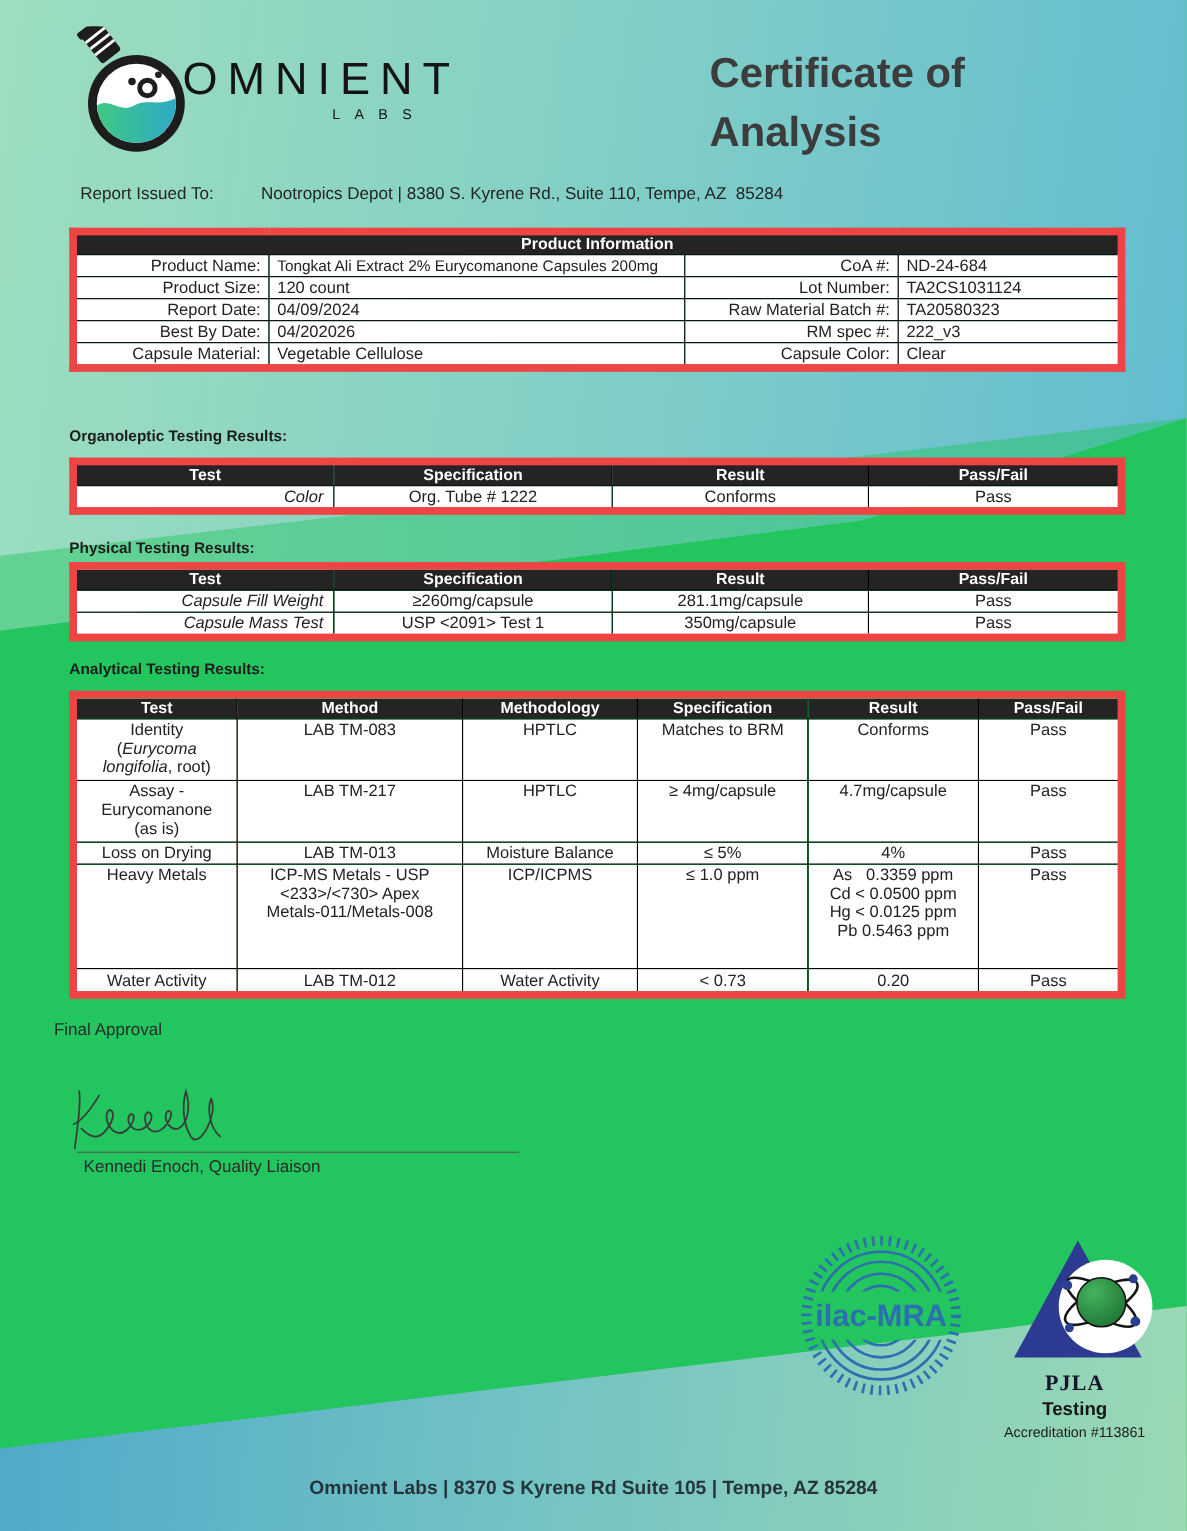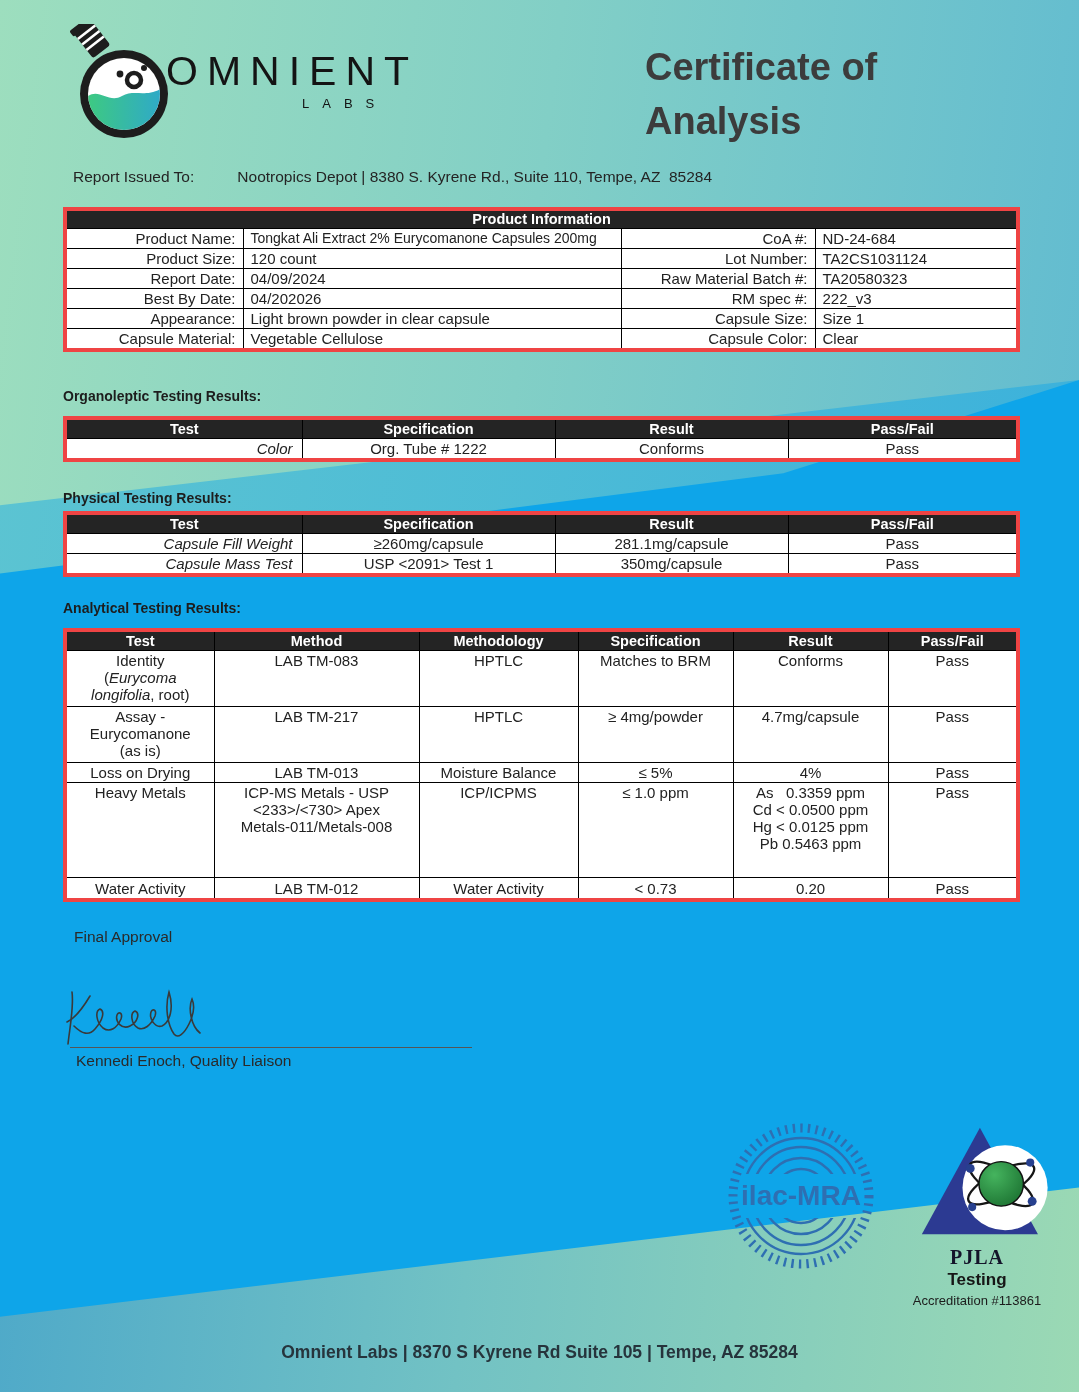--- a/index.html
+++ b/index.html
@@ -1,18 +1,18 @@
 <!DOCTYPE html>
 <html><head>
 <meta charset="utf-8">
 <style>
   html,body{margin:0;padding:0;background:#e8e8e8;}
   .page{
     position:relative; width:1079px; height:1392px; margin:0 auto;
-    background:#0ea5e9; overflow:hidden;
+    background:#22c55e; overflow:hidden;
     font-family:"Liberation Sans", sans-serif; color:#222;
   }
   
   .bg-top-light{
     position:absolute; inset:0; z-index:0; opacity:.55;
     background:linear-gradient(97deg,#9ddebe 0%,#82cfc6 45%,#5cb8d2 100%);
     clip-path:polygon(0 0,100% 0,100% 27.3%,72.6% 34%,0 41.2%);
   }
   .bg-top{
     position:absolute; inset:0; z-index:1;
@@ -36,33 +36,33 @@
              font-weight:bold; color:#3c3c3c;}
   .report-row{position:absolute; left:73px; top:168px; font-size:15.5px; color:#242424;}
   .report-row .lab{display:inline-block; width:160px;}
   .ws{white-space:pre-wrap;}
 
   
   table{border-collapse:collapse; table-layout:fixed; position:absolute; left:63px;
         background:transparent;}
   td,th{border:1px solid #000; font-size:15px; line-height:17px; padding:0 5px;
         overflow:hidden; background:#fff;}
-  table{border:4px solid #ef4444;}
+  table{border:7px solid #ef4444;}
   .thdr{background:#242424 !important; color:#fff; font-weight:bold; text-align:center;
         font-size:14.5px; border-color:#000;}
   .lblcell{text-align:right; padding-right:7px;}
   .valcell{text-align:left; padding-left:7px;}
   .c{text-align:center;}
   .r{text-align:right; padding-right:9px;font-style:italic;}
   .sec-label{position:absolute; left:63px; font-size:14px; font-weight:bold; color:#1d1d1d;}
   .it{font-style:italic;}
   .top{vertical-align:top; padding-top:1px;}
 
   
-  .final-approval{position:absolute; left:74px; top:928px; font-size:15.5px; color:#2a2a2a;}
+  .final-approval{position:absolute; left:49px; top:928px; font-size:15.5px; color:#2a2a2a;}
   .sig-svg{position:absolute; left:62px; top:986px;}
   .sig-line{position:absolute; left:70px; top:1047px; width:402px; border-top:1.5px solid #555;}
   .sig-name{position:absolute; left:76px; top:1052px; font-size:15.5px; color:#2a2a2a;}
 
   
   .ilac{position:absolute; left:722px; top:1118px;}
   .pjla{position:absolute; left:872px; top:1120px; width:210px; text-align:center;}
   .pjla-name{font-family:"Liberation Serif", serif; font-weight:bold; font-size:20px;
              color:#14142a; letter-spacing:1px; margin-top:2px;}
   .pjla-sub{font-weight:bold; font-size:17px; color:#161616; margin-top:1px;}
@@ -149,26 +149,20 @@
         <td class="lblcell" style="height:19px;">Report Date:</td>
         <td class="valcell">04/09/2024</td>
         <td class="lblcell">Raw Material Batch #:</td>
         <td class="valcell">TA20580323</td>
       </tr>
       <tr>
         <td class="lblcell" style="height:19px;">Best By Date:</td>
         <td class="valcell">04/202026</td>
         <td class="lblcell">RM spec #:</td>
         <td class="valcell">222_v3</td>
-      </tr>
-      <tr>
-        <td class="lblcell" style="height:19px;">Appearance:</td>
-        <td class="valcell">Light brown powder in clear capsule</td>
-        <td class="lblcell">Capsule Size:</td>
-        <td class="valcell">Size 1</td>
       </tr>
       <tr>
         <td class="lblcell" style="height:19px;">Capsule Material:</td>
         <td class="valcell">Vegetable Cellulose</td>
         <td class="lblcell">Capsule Color:</td>
         <td class="valcell">Clear</td>
       </tr>
     </tbody>
       </table>
 
@@ -258,21 +252,21 @@
         <td class="c top">Pass</td>
       </tr>
       <tr>
         <td class="c top" style="height:54px;">
           <div>Assay -</div>
           <div>Eurycomanone</div>
           <div>(as is)</div>
         </td>
         <td class="c top">LAB TM-217</td>
         <td class="c top">HPTLC</td>
-        <td class="c top">≥ 4mg/powder</td>
+        <td class="c top">≥ 4mg/capsule</td>
         <td class="c top">4.7mg/capsule</td>
         <td class="c top">Pass</td>
       </tr>
       <tr>
         <td class="c" style="height:19px;">Loss on Drying</td>
         <td class="c">LAB TM-013</td>
         <td class="c">Moisture Balance</td>
         <td class="c">≤ 5%</td>
         <td class="c">4%</td>
         <td class="c">Pass</td>

